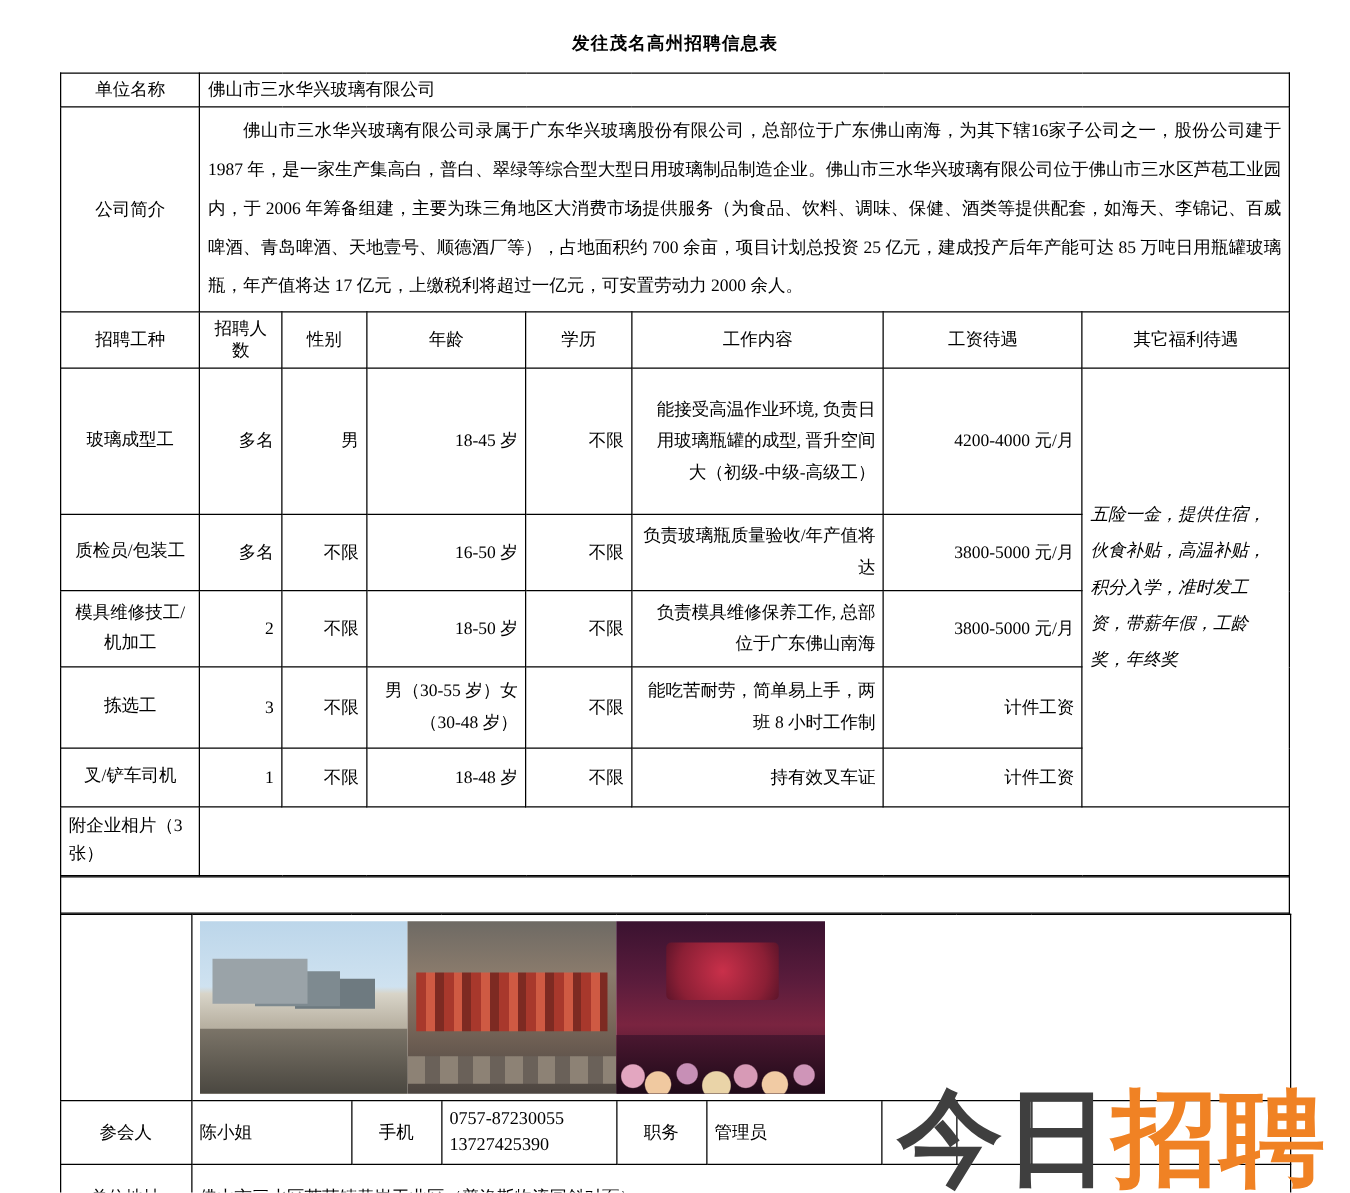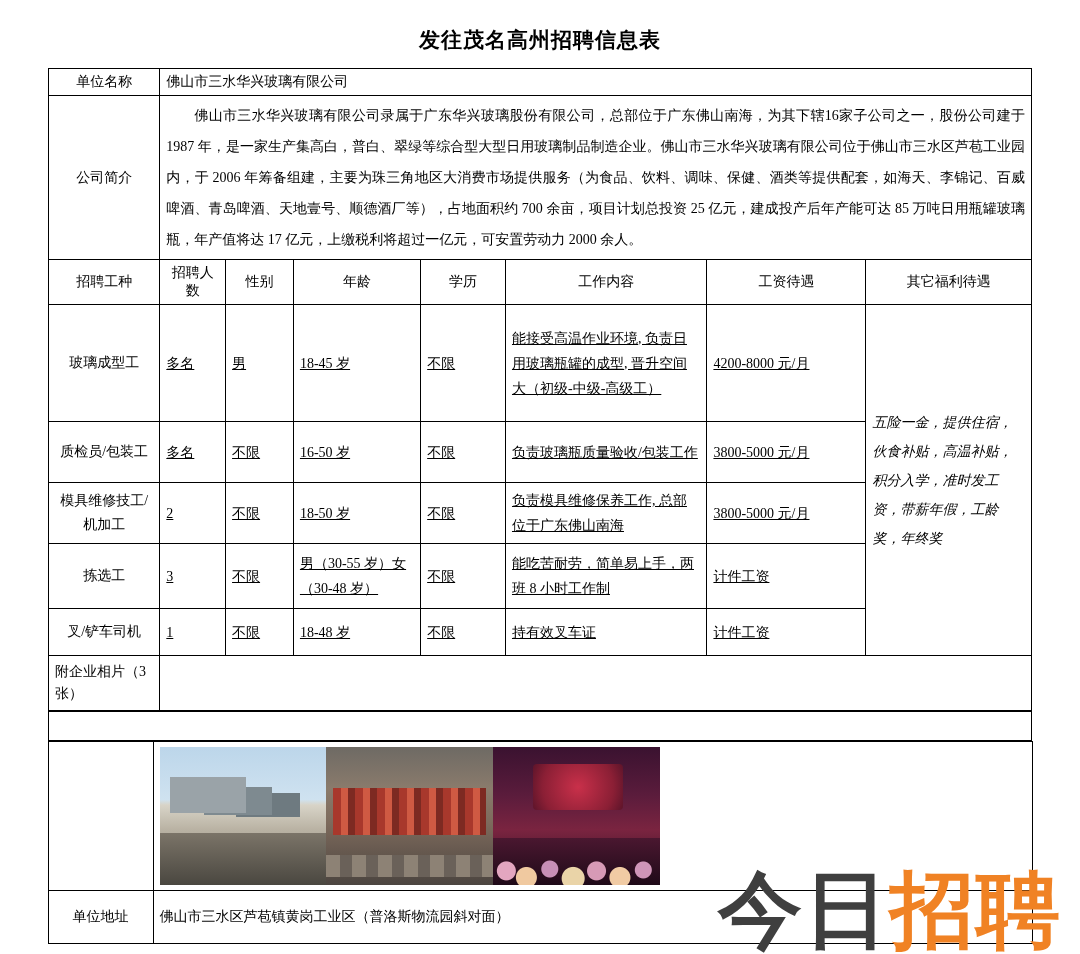--- a/index.html
+++ b/index.html
@@ -10,21 +10,21 @@
   body {
     width: 1080px;
     height: 954px;
     font-family: "Liberation Serif", "DejaVu Serif", serif;
     color: #000000;
     position: relative;
     overflow: hidden;
   }
   .page-title {
     text-align: center;
-    font-size: 21px;
+    font-size: 14px;
     font-weight: bold;
     margin-top: 26px;
     margin-bottom: 14px;
     letter-spacing: 1px;
   }
   table.doc {
     border-collapse: collapse;
     width: 984px;
     margin: 0 auto;
     table-layout: fixed;
@@ -50,24 +50,23 @@
     text-indent: 2em;
     padding: 8px 12px 10px 12px;
     text-align: justify;
   }
   .th {
     text-align: center;
     font-size: 14.5px;
     padding: 6px 2px;
   }
   .cell {
-    text-align: left;
+    text-align: right;
     font-size: 14px;
     line-height: 25px;
-    text-decoration: underline;
   }
   .job-name {
     text-align: center;
     font-size: 14.5px;
     line-height: 24px;
     margin-left: 12px;
   }
   .benefits {
     font-size: 16.5px;
     line-height: 29px;
@@ -250,31 +249,31 @@
     <td class="th">其它福利待遇</td>
   </tr>
 
   <tr>
     <td class="job-name" style="height:108px">玻璃成型工</td>
     <td class="cell">多名</td>
     <td class="cell">男</td>
     <td class="cell">18-45 岁</td>
     <td class="cell">不限</td>
     <td class="cell">能接受高温作业环境, 负责日用玻璃瓶罐的成型, 晋升空间大（初级-中级-高级工）</td>
-    <td class="cell">4200-8000 元/月</td>
+    <td class="cell">4200-4000 元/月</td>
     <td class="benefits" rowspan="5">五险一金，提供住宿，伙食补贴，高温补贴，积分入学，准时发工资，带薪年假，工龄奖，年终奖</td>
   </tr>
 
   <tr>
     <td class="job-name" style="height:52px">质检员/包装工</td>
     <td class="cell">多名</td>
     <td class="cell">不限</td>
     <td class="cell">16-50 岁</td>
     <td class="cell">不限</td>
-    <td class="cell">负责玻璃瓶质量验收/包装工作</td>
+    <td class="cell">负责玻璃瓶质量验收/年产值将达</td>
     <td class="cell">3800-5000 元/月</td>
   </tr>
 
   <tr>
     <td class="job-name" style="height:52px">模具维修技工/机加工</td>
     <td class="cell">2</td>
     <td class="cell">不限</td>
     <td class="cell">18-50 岁</td>
     <td class="cell">不限</td>
     <td class="cell">负责模具维修保养工作, 总部位于广东佛山南海</td>
@@ -334,20 +333,34 @@
     <td></td>
     <td class="photo-strip" colspan="8">
       <div class="photo-row">
         <div class="ph ph1"></div>
         <div class="ph ph2"></div>
         <div class="ph ph3"></div>
       </div>
     </td>
   </tr>
 
+  <tr>
+    <td class="lbl" style="height:44px">参会人</td>
+    <td>陈小姐</td>
+    <td class="lbl">手机</td>
+    <td>
+      <div class="attendee-phone">0757-87230055</div>
+      <div class="attendee-phone">13727425390</div>
+    </td>
+    <td class="lbl">职务</td>
+    <td>管理员</td>
+    <td></td>
+    <td></td>
+    <td></td>
+  </tr>
 
   <tr>
     <td class="lbl" style="height:46px">单位地址</td>
     <td class="addr-value" colspan="8">佛山市三水区芦苞镇黄岗工业区（普洛斯物流园斜对面）</td>
   </tr>
 </tbody>
   </table>
 
 <div class="watermark">
   <span class="wm-dark">今日</span><span class="wm-accent">招聘</span>

